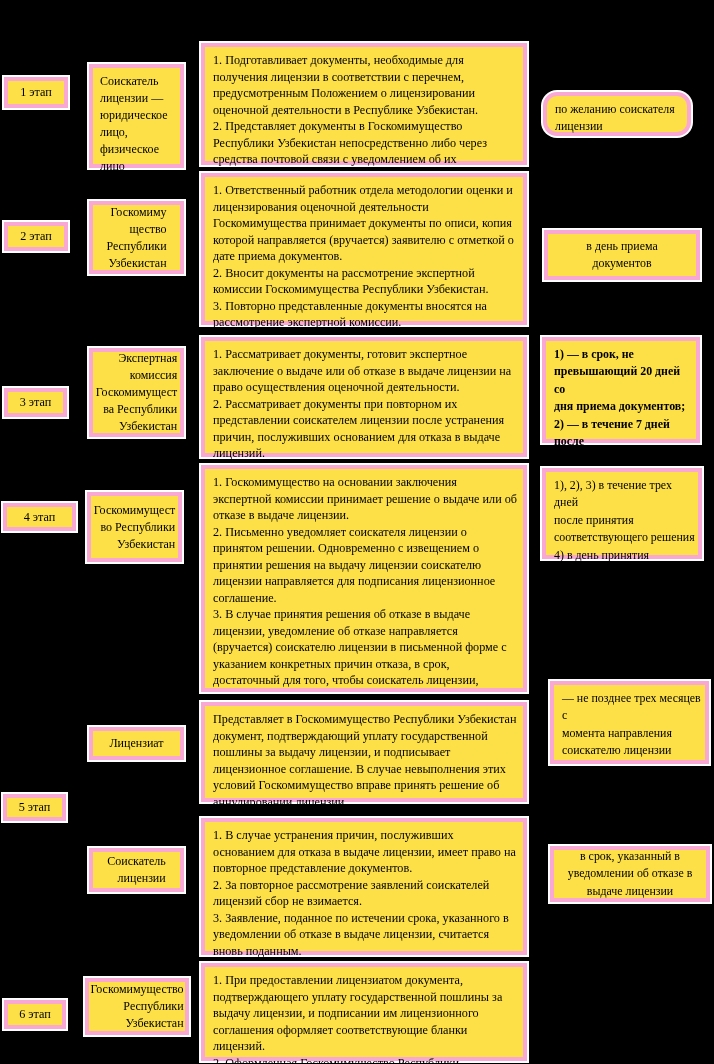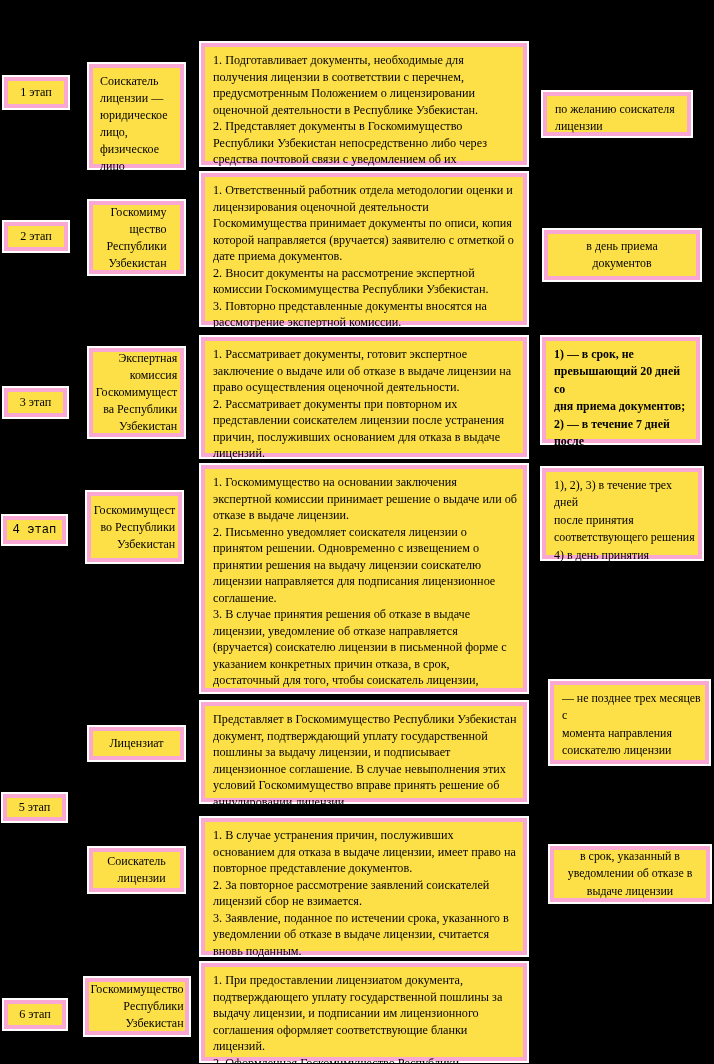--- a/index.html
+++ b/index.html
@@ -62,21 +62,21 @@
   }
 </style>
 </head>
 <body>
 
 <div class="stage-canvas">
 
   <div class="box stage-label" style="left:4px;top:77px;width:64px;height:31px;">1 этап</div>
   <div class="box stage-label" style="left:4px;top:222px;width:64px;height:29px;">2 этап</div>
   <div class="box stage-label" style="left:4px;top:388px;width:63px;height:29px;">3 этап</div>
-  <div class="box stage-label" style="left:3px;top:516px;width:63px;height:28px;font-family:Liberation Mono, monospace;">4 этап</div>
+  <div class="box stage-label" style="left:3px;top:503px;width:73px;height:28px;">4 этап</div>
   <div class="box stage-label" style="left:3px;top:794px;width:63px;height:27px;">5 этап</div>
   <div class="box stage-label" style="left:4px;top:1000px;width:62px;height:29px;">6 этап</div>
 
   <div class="box actor left" style="left:89px;top:64px;width:95px;height:104px;">Соискатель
 лицензии —
 юридическое
 лицо,
 физическое
 лицо</div>
   <div class="box actor center" style="left:89px;top:201px;width:95px;height:73px;">Госкомиму
@@ -109,21 +109,21 @@
 2. Письменно уведомляет соискателя лицензии о принятом решении. Одновременно с извещением о принятии решения на выдачу лицензии соискателю лицензии направляется для подписания лицензионное соглашение.
 3. В случае принятия решения об отказе в выдаче лицензии, уведомление об отказе направляется (вручается) соискателю лицензии в письменной форме с указанием конкретных причин отказа, в срок, достаточный для того, чтобы соискатель лицензии, устранив указанные причины, мог представить документы для повторного рассмотрения.
 4. Вносит соответствующую запись в реестр.</div>
   <div class="box action" style="left:201px;top:702px;width:326px;height:100px;">Представляет в Госкомимущество Республики Узбекистан документ, подтверждающий уплату государственной пошлины за выдачу лицензии, и подписывает лицензионное соглашение. В случае невыполнения этих условий Госкомимущество вправе принять решение об аннулировании лицензии.</div>
   <div class="box action" style="left:201px;top:818px;width:326px;height:137px;padding-left:8px;">1. В случае устранения причин, послуживших основанием для отказа в выдаче лицензии, имеет право на повторное представление документов.
 2. За повторное рассмотрение заявлений соискателей лицензий сбор не взимается.
 3. Заявление, поданное по истечении срока, указанного в уведомлении об отказе в выдаче лицензии, считается вновь поданным.</div>
   <div class="box action" style="left:201px;top:963px;width:326px;height:98px;">1. При предоставлении лицензиатом документа, подтверждающего уплату государственной пошлины за выдачу лицензии, и подписании им лицензионного соглашения оформляет соответствующие бланки лицензий.
 2. Оформленная Госкомимущество Республики Узбекистан лицензия выдается лицензиату.</div>
 
-  <div class="box timing left" style="left:543px;top:92px;width:148px;height:44px;">по желанию соискателя
+  <div class="box timing left" style="left:543px;top:92px;width:148px;height:44px;border-radius:14px;">по желанию соискателя
 лицензии</div>
   <div class="box timing center" style="left:544px;top:230px;width:156px;height:50px;">в день приема
 документов</div>
   <div class="box timing left" style="left:542px;top:337px;width:158px;height:106px;font-weight:bold;">1) — в срок, не
 превышающий 20 дней со
 дня приема документов;
 2) — в течение 7 дней после
 повторного представления
 документов;</div>
   <div class="box timing left" style="left:542px;top:468px;width:160px;height:91px;">1), 2), 3) в течение трех дней

